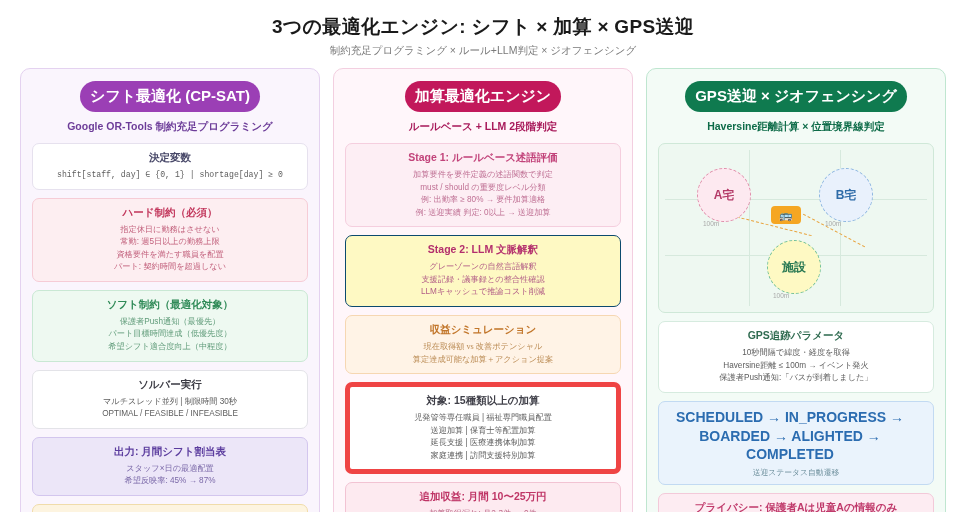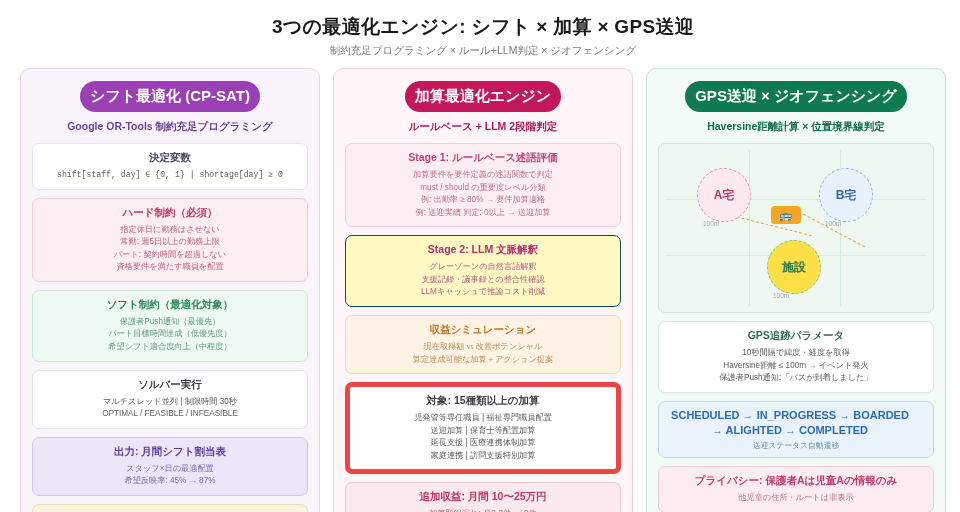--- a/index.html
+++ b/index.html
@@ -86,31 +86,31 @@
   }
   .grid-v,.grid-h{position:absolute;background:#d6e9dd;}
   .grid-v{width:1px;top:6px;bottom:6px;}
   .grid-h{height:1px;left:6px;right:6px;}
   .node{
     position:absolute;border-radius:50%;display:flex;align-items:center;justify-content:center;
     font-size:12px;font-weight:bold;
   }
   .node-a{width:52px;height:52px;border:1.6px dashed #e08aa8;background:#fde9f0;color:#b43a68;}
   .node-b{width:52px;height:52px;border:1.6px dashed #8ab4e0;background:#e9f1fc;color:#2f6ca8;}
-  .node-c{width:52px;height:52px;border:1.6px dashed #6fbf95;background:#fde047;color:#2b7a54;}
+  .node-c{width:52px;height:52px;border:1.6px dashed #6fbf95;background:#fef9c3;color:#2b7a54;}
   .radius-lbl{position:absolute;font-size:6.5px;color:#a8a8a8;}
   .bus{
     position:absolute;width:30px;height:18px;background:#f5a623;border-radius:4px;
     display:flex;align-items:center;justify-content:center;font-size:11px;
   }
   .route{position:absolute;height:0;border-top:1.6px dashed #e8a33d;}
   .pill{
     border-radius:7px;padding:6px 8px;margin-bottom:8px;text-align:center;box-sizing:border-box;
   }
-  .pill h4{margin:0 12px 3px 0;font-size:11px;font-weight:bold;line-height:1.35;}
+  .pill h4{margin:0 12px 3px 0;font-size:14px;font-weight:bold;line-height:1.35;}
   .pill p{margin:0;font-size:7.8px;color:#6d8f9c;}
 </style>
 </head>
 <body>
 
 <div class="page">
 
   <div class="title">3つの最適化エンジン: シフト × 加算 × GPS送迎</div>
   <div class="subtitle">制約充足プログラミング × ルール+LLM判定 × ジオフェンシング</div>
 
@@ -122,22 +122,22 @@
 
       <div class="card c-white">
         <h4>決定変数</h4>
         <p class="mono">shift[staff, day] ∈ {0, 1} | shortage[day] ≥ 0</p>
       </div>
 
       <div class="card c-red">
         <h4>ハード制約（必須）</h4>
         <p>指定休日に勤務はさせない</p>
         <p>常勤: 週5日以上の勤務上限</p>
+        <p>資格要件を満たす職員を配置</p>
         <p>パート: 契約時間を超過しない</p>
-        <p>資格要件を満たす職員を配置</p>
       </div>
 
       <div class="card c-green">
         <h4>ソフト制約（最適化対象）</h4>
         <p>保護者Push通知（最優先）</p>
         <p>パート目標時間達成（低優先度）</p>
         <p>希望シフト適合度向上（中程度）</p>
       </div>
 
       <div class="card c-plain">

